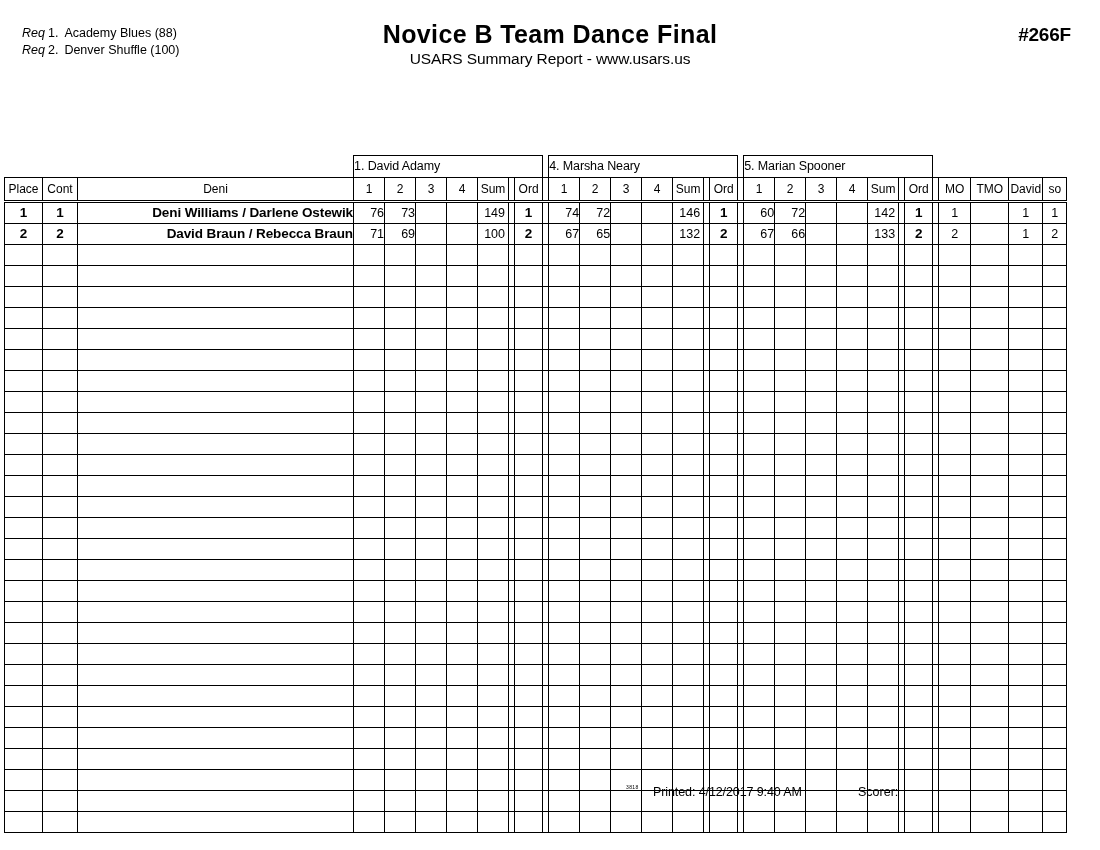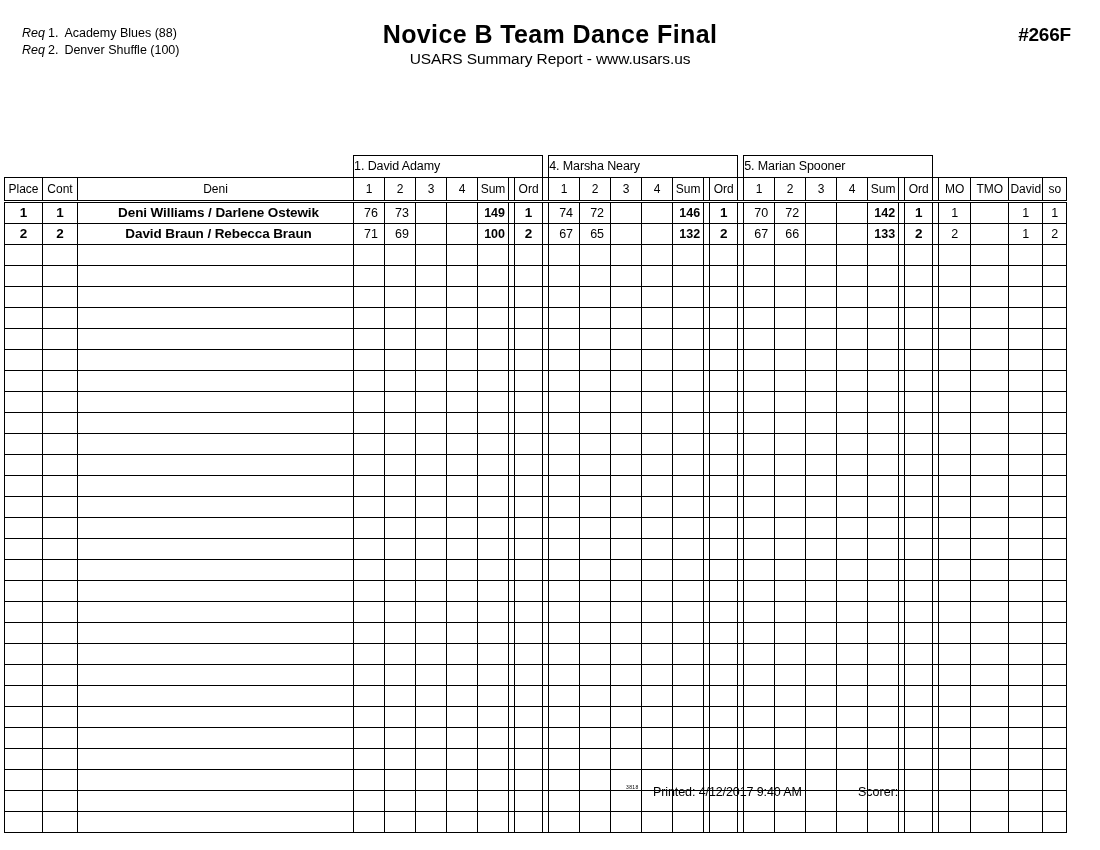--- a/index.html
+++ b/index.html
@@ -132,32 +132,32 @@
 
   
   tr.data-row td {
     height: 20px;
     line-height: 20px;
     font-size: 13.5px;
     font-weight: bold;
     text-align: center;
   }
   tr.data-row td.name-cell {
-    text-align: center;
+    text-align: right;
     padding-left: 6px;
     letter-spacing: -0.1px;
   }
   tr.data-row td.score-cell {
     font-weight: normal;
     font-size: 12.5px;
-    text-align: center;
+    text-align: right;
     padding-left: 4px;
   }
   tr.data-row td.sum-cell {
-    font-weight: bold;
+    font-weight: normal;
     font-size: 12.5px;
     text-align: right;
     padding-right: 3px;
   }
   tr.data-row td.ord-cell {
     font-weight: bold;
     font-size: 13.5px;
     text-align: center;
   }
   tr.data-row td.tail-cell {
@@ -328,21 +328,21 @@
           <td class="ord-cell">1</td>
           <td class="bar"></td>
           <td class="score-cell">74</td>
           <td class="score-cell">72</td>
           <td class="score-cell"></td>
           <td class="score-cell"></td>
           <td class="sum-cell">146</td>
           <td class="bar"></td>
           <td class="ord-cell">1</td>
           <td class="bar"></td>
-          <td class="score-cell">70</td>
+          <td class="score-cell">60</td>
           <td class="score-cell">72</td>
           <td class="score-cell"></td>
           <td class="score-cell"></td>
           <td class="sum-cell">142</td>
           <td class="bar"></td>
           <td class="ord-cell">1</td>
           <td class="bar"></td>
           <td class="tail-cell">1</td>
           <td class="tail-cell"></td>
           <td class="tail-cell">1</td>

